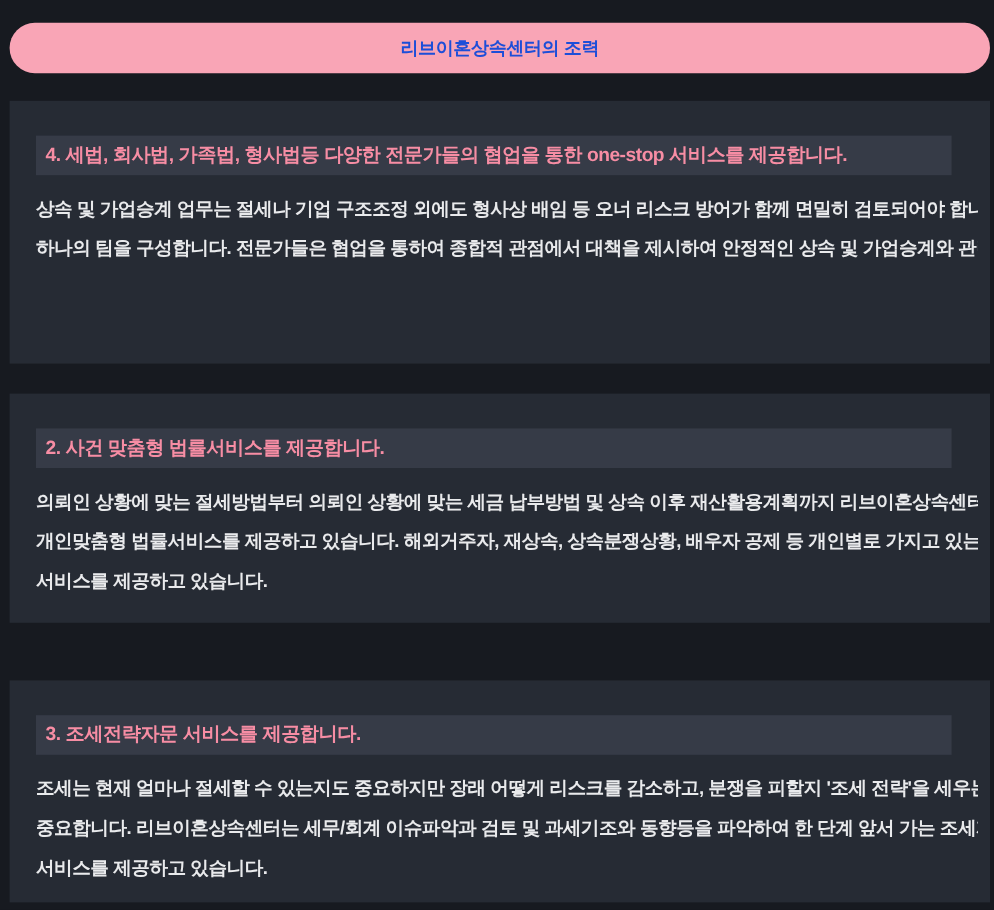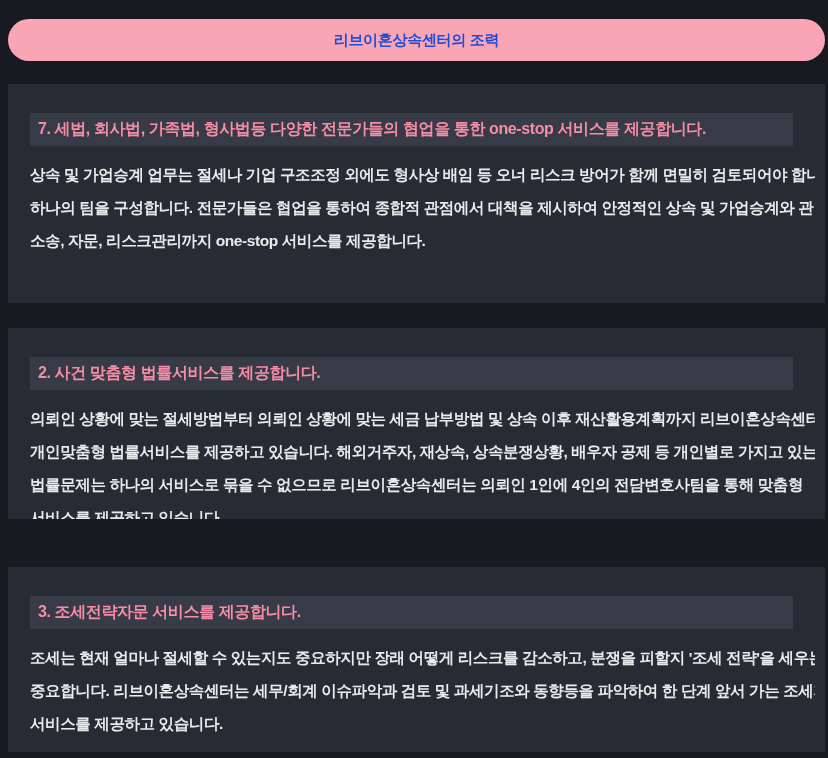--- a/index.html
+++ b/index.html
@@ -63,37 +63,35 @@
 </style>
 </head>
 <body>
 
 <div class="banner">
   <span class="banner-label">리브이혼상속센터의 조력</span>
 </div>
 
 <div class="card card-1">
   <div class="heading-strip">
-    <span class="heading-label">7. 세법, 회사법, 가족법, 형사법등 다양한 전문가들의 협업을 통한 one-stop 서비스를 제공합니다.</span>
+    <span class="heading-label">4. 세법, 회사법, 가족법, 형사법등 다양한 전문가들의 협업을 통한 one-stop 서비스를 제공합니다.</span>
   </div>
   <div class="body-text">
     <div class="body-line">상속 및 가업승계 업무는 절세나 기업 구조조정 외에도 형사상 배임 등 오너 리스크 방어가 함께 면밀히 검토되어야 합니다.</div>
     <div class="body-line">하나의 팀을 구성합니다. 전문가들은 협업을 통하여 종합적 관점에서 대책을 제시하여 안정적인 상속 및 가업승계와 관련된</div>
-    <div class="body-line">소송, 자문, 리스크관리까지 one-stop 서비스를 제공합니다.</div>
   </div>
 </div>
 
 <div class="card card-2">
   <div class="heading-strip">
     <span class="heading-label">2. 사건 맞춤형 법률서비스를 제공합니다.</span>
   </div>
   <div class="body-text">
     <div class="body-line">의뢰인 상황에 맞는 절세방법부터 의뢰인 상황에 맞는 세금 납부방법 및 상속 이후 재산활용계획까지 리브이혼상속센터는</div>
     <div class="body-line">개인맞춤형 법률서비스를 제공하고 있습니다. 해외거주자, 재상속, 상속분쟁상황, 배우자 공제 등 개인별로 가지고 있는</div>
-    <div class="body-line">법률문제는 하나의 서비스로 묶을 수 없으므로 리브이혼상속센터는 의뢰인 1인에 4인의 전담변호사팀을 통해 맞춤형</div>
     <div class="body-line">서비스를 제공하고 있습니다.</div>
   </div>
 </div>
 
 <div class="card card-3">
   <div class="heading-strip">
     <span class="heading-label">3. 조세전략자문 서비스를 제공합니다.</span>
   </div>
   <div class="body-text">
     <div class="body-line">조세는 현재 얼마나 절세할 수 있는지도 중요하지만 장래 어떻게 리스크를 감소하고, 분쟁을 피할지 '조세 전략'을 세우는 것이</div>

